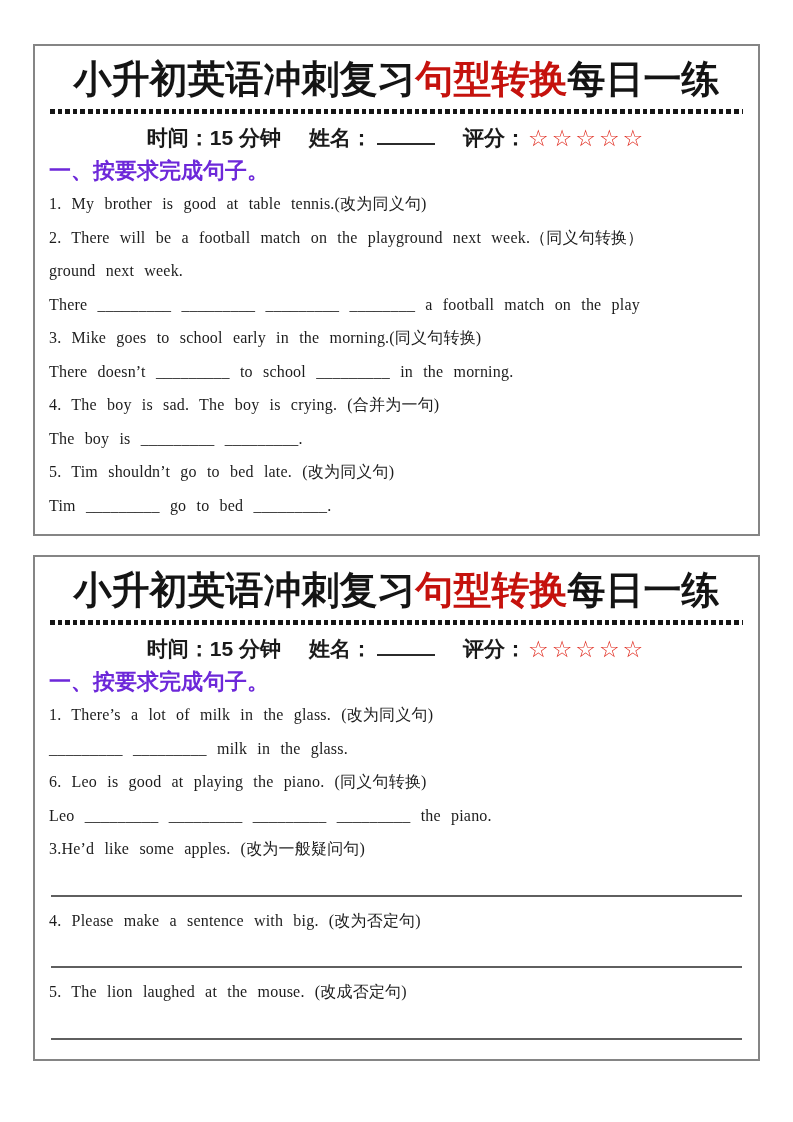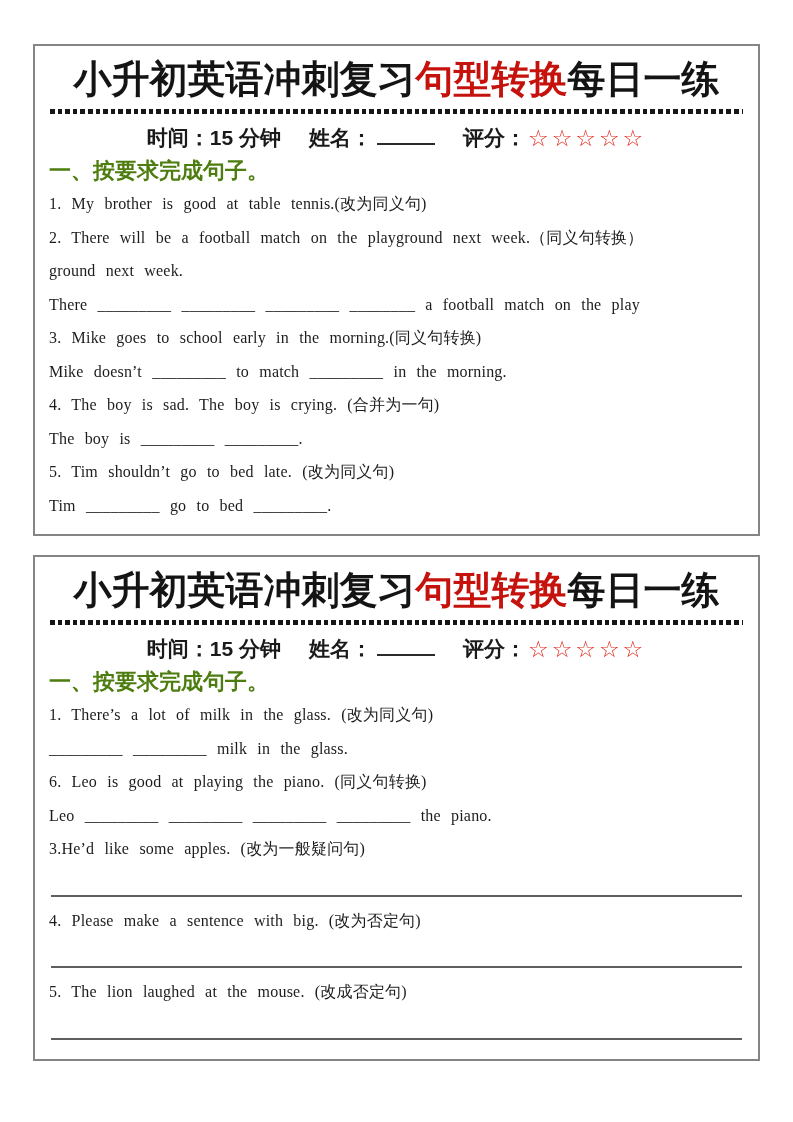--- a/index.html
+++ b/index.html
@@ -34,21 +34,21 @@
   .name-blank{
     display:inline-block;width:58px;height:19px;
     border-bottom:2px solid #2b2b2b;margin-left:5px;vertical-align:baseline;
   }
   .stars{
     color:#e02a1e;font-family:"DejaVu Sans",sans-serif;
     font-size:23px;letter-spacing:3px;vertical-align:-1px;margin-left:2px;
   }
   .heading{
     font-family:"Liberation Sans","DejaVu Sans",sans-serif;
-    font-weight:bold;font-size:22px;line-height:32px;color:#4d7c0f;
+    font-weight:bold;font-size:22px;line-height:32px;color:#6d28d9;
     margin:2px 0 0 0;
   }
   .q-line{
     font-size:16px;line-height:33.5px;
     word-spacing:6px;letter-spacing:0.2px;white-space:nowrap;
   }
   .rule-line{
     height:29px;margin:0 2px 7px 2px;
     border-bottom:2px solid #5f5f5f;
   }
@@ -62,21 +62,21 @@
     <h1 class="title"><span>小升初英语冲刺复习</span><span class="red">句型转换</span><span>每日一练</span></h1>
     <div class="dotted"></div>
     <div class="meta"><span class="grp">时间：15 分钟</span><span class="grp"><span>姓名：</span><span class="name-blank"></span></span><span class="grp"><span>评分：</span><span class="stars">☆☆☆☆☆</span></span></div>
     <div class="heading">一、按要求完成句子。</div>
     <div class="questions">
         <div class="q-line">1. My brother is good at table tennis.(改为同义句)</div>
         <div class="q-line">2. There will be a football match on the playground next week.（同义句转换）</div>
         <div class="q-line">ground next week.</div>
         <div class="q-line">There _________ _________ _________ ________ a football match on the play</div>
         <div class="q-line">3. Mike goes to school early in the morning.(同义句转换)</div>
-        <div class="q-line">Mike doesn’t _________ to match _________ in the morning.</div>
+        <div class="q-line">There doesn’t _________ to school _________ in the morning.</div>
         <div class="q-line">4. The boy is sad. The boy is crying. (合并为一句)</div>
         <div class="q-line">The boy is _________ _________.</div>
         <div class="q-line">5. Tim shouldn’t go to bed late. (改为同义句)</div>
         <div class="q-line">Tim _________ go to bed _________.</div>
       </div>
   </section>
 
   <section class="panel">
     <h1 class="title"><span>小升初英语冲刺复习</span><span class="red">句型转换</span><span>每日一练</span></h1>
     <div class="dotted"></div>

